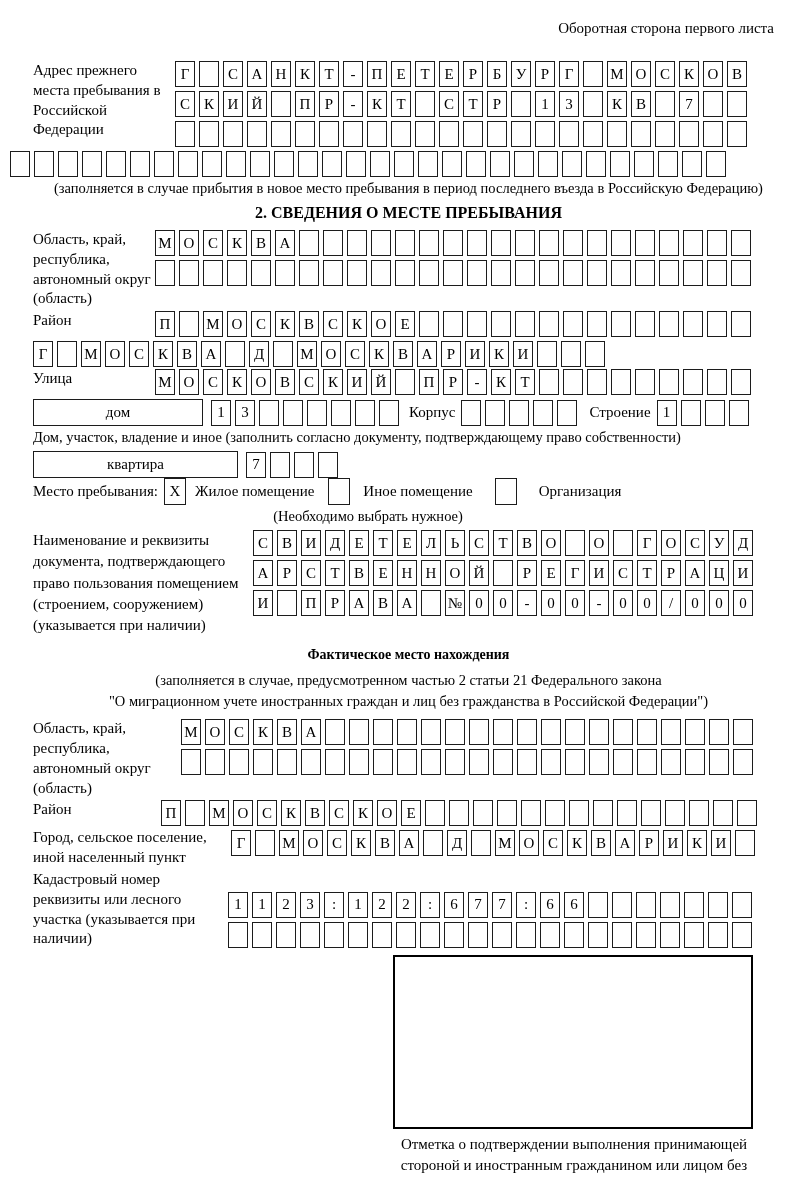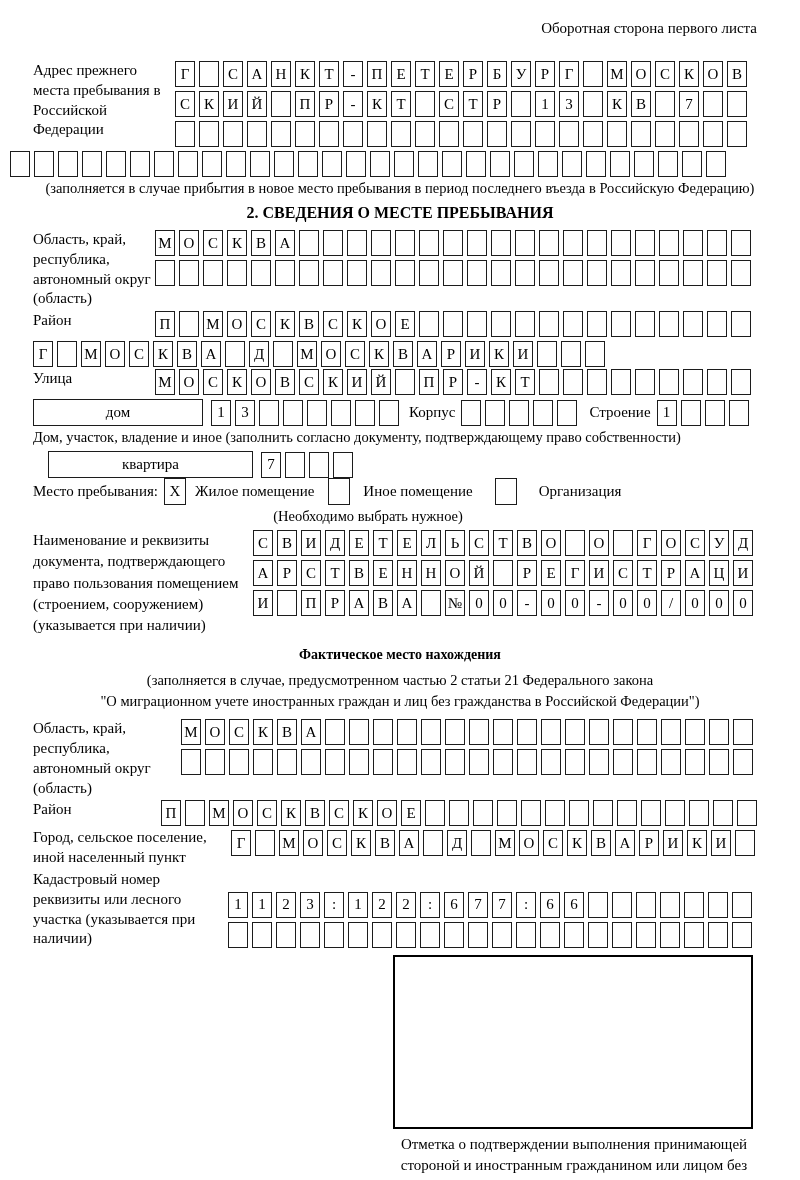--- a/index.html
+++ b/index.html
@@ -1,19 +1,19 @@
 <!DOCTYPE html>
 <html><head>
 <meta charset="utf-8">
 <style>
   html,body{margin:0;padding:0;background:#fff;}
   body{width:800px;height:1180px;overflow:hidden;color:#000;
        font-family:"Liberation Serif", serif;}
   .page{position:relative;box-sizing:border-box;width:800px;height:978px;
-        padding:10px 33px 0 33px;}
+        padding:10px 16px 0 33px;}
   .hdr{ text-align:right;font-size:15px;margin:10px 10px 24px 0;}
   .form-row{display:flex;align-items:flex-start;}
   .label{font-size:15px;line-height:1.32;flex-shrink:0;}
   .boxcol{display:flex;flex-direction:column;gap:4px;}
   .boxrow{display:flex;gap:4px;}
   .box{width:20px;height:26px;border:1.7px solid #1c1c1c;box-sizing:border-box;
        display:flex;align-items:center;justify-content:center;
        font-size:15px;flex-shrink:0;background:#fff;}
   .longbox{height:27px;border:1.7px solid #1c1c1c;box-sizing:border-box;
        display:flex;align-items:center;justify-content:center;font-size:15px;flex-shrink:0;}
@@ -330,21 +330,21 @@
     <div class="inline-lbl" style="margin:0 6px 0 12px;">Строение</div>
     <div class="boxrow">
         <span class="box">1</span>
         <span class="box"></span>
         <span class="box"></span>
         <span class="box"></span>
       </div>
   </div>
   <div class="caption" style="text-align:left;">Дом, участок, владение и иное (заполнить согласно документу, подтверждающему право собственности)</div>
 
-  <div class="form-row" style="align-items:center;margin-left:15px;">
+  <div class="form-row" style="align-items:center;">
     <div class="longbox" style="width:205px;">квартира</div>
     <div class="boxrow" style="margin-left:8px;">
         <span class="box">7</span>
         <span class="box"></span>
         <span class="box"></span>
         <span class="box"></span>
       </div>
   </div>
 
   <div class="form-row" style="align-items:center;">

